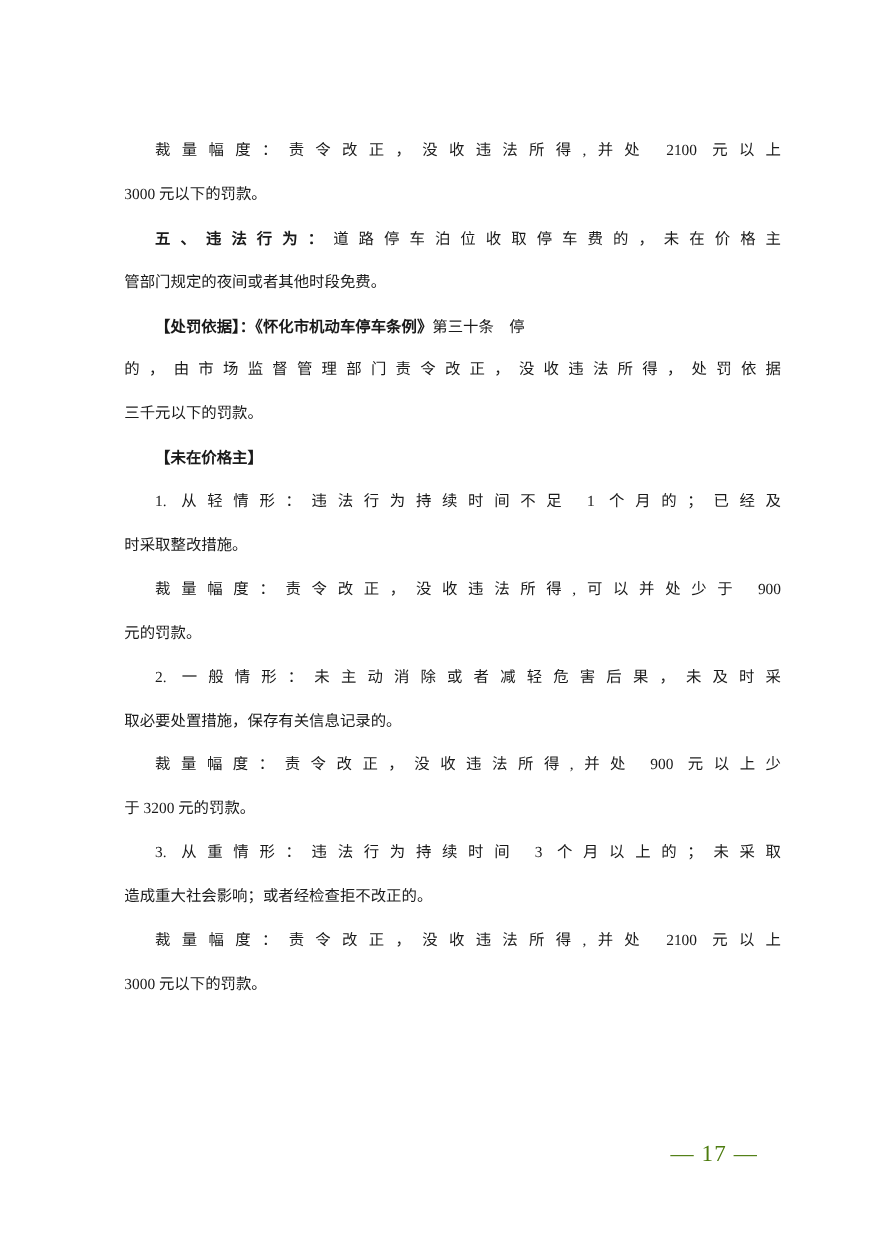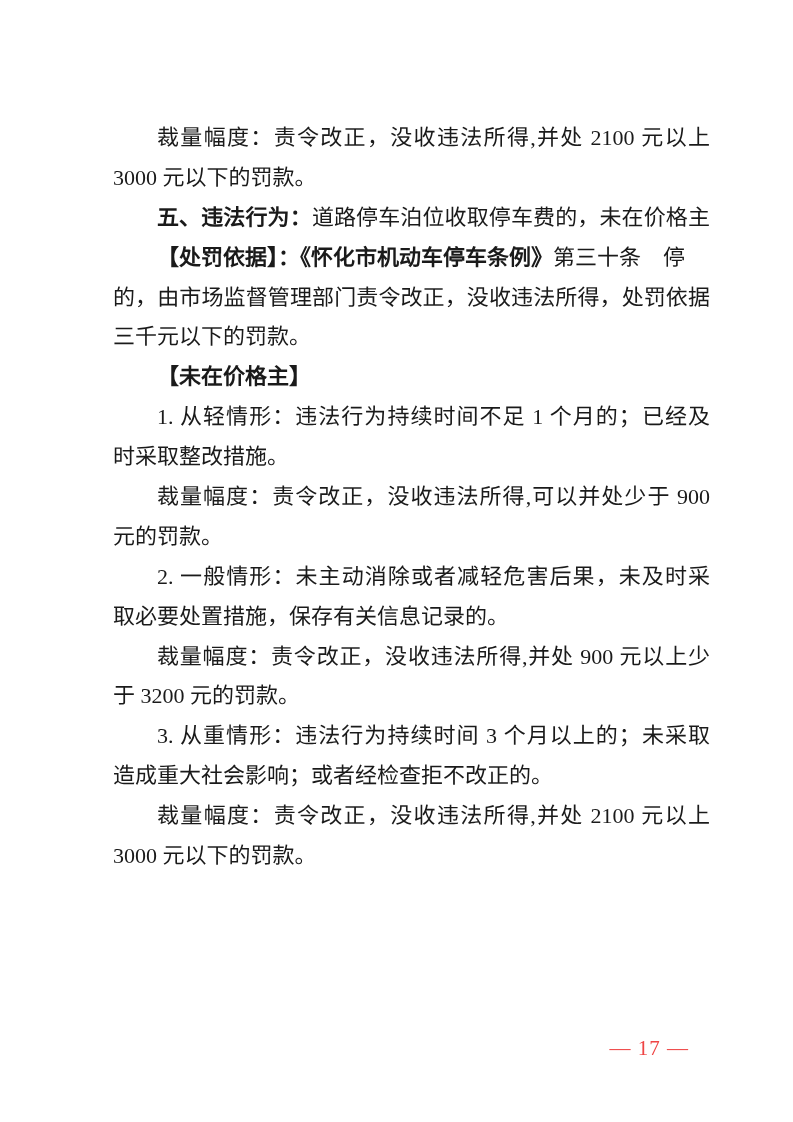--- a/index.html
+++ b/index.html
@@ -19,21 +19,21 @@
   }
   .text-block {
     position: absolute;
     left: 113px;
     top: 118px;
     width: 597px;
   }
   .line {
     height: 39.9px;
     line-height: 39.9px;
-    font-size: 22px;
+    font-size: 14px;
     white-space: nowrap;
     letter-spacing: 0;
   }
   .line.justify {
     white-space: normal;
     text-align: justify;
     text-align-last: justify;
     text-justify: inter-word;
     text-justify: distribute;
     text-justify: inter-character;
@@ -46,32 +46,33 @@
     font-family: Liberation Sans, sans-serif;
     font-weight: 700;
   }
   .footer-line {
     position: absolute;
     top: 1032px;
     right: 104px;
     height: 32px;
     line-height: 32px;
     font-size: 21px;
-    color: #ef4444;
+    color: #4d7c0f;
     letter-spacing: 1px;
   }
 </style>
 </head>
 <body>
 
 <div class="page" style="background: rgb(255, 255, 255); color: rgb(26, 26, 26);">
   <div class="text-block">
       <div class="line indent justify"><span class="seg">裁量幅度：责令改正，没收违法所得,并处 2100 元以上</span></div>
       <div class="line"><span class="seg">3000 元以下的罚款。</span></div>
       <div class="line indent justify"><span class="seg bold">五、违法行为：</span><span class="seg">道路停车泊位收取停车费的，未在价格主</span></div>
+      <div class="line"><span class="seg">管部门规定的夜间或者其他时段免费。</span></div>
       <div class="line indent"><span class="seg bold">【处罚依据】：《怀化市机动车停车条例》</span><span class="seg">第三十条　停</span></div>
       <div class="line justify"><span class="seg">的，由市场监督管理部门责令改正，没收违法所得，处罚依据</span></div>
       <div class="line"><span class="seg">三千元以下的罚款。</span></div>
       <div class="line indent"><span class="seg bold">【未在价格主】</span></div>
       <div class="line indent justify"><span class="seg">1. 从轻情形：违法行为持续时间不足 1 个月的；已经及</span></div>
       <div class="line"><span class="seg">时采取整改措施。</span></div>
       <div class="line indent justify"><span class="seg">裁量幅度：责令改正，没收违法所得,可以并处少于 900</span></div>
       <div class="line"><span class="seg">元的罚款。</span></div>
       <div class="line indent justify"><span class="seg">2. 一般情形：未主动消除或者减轻危害后果，未及时采</span></div>
       <div class="line"><span class="seg">取必要处置措施，保存有关信息记录的。</span></div>

